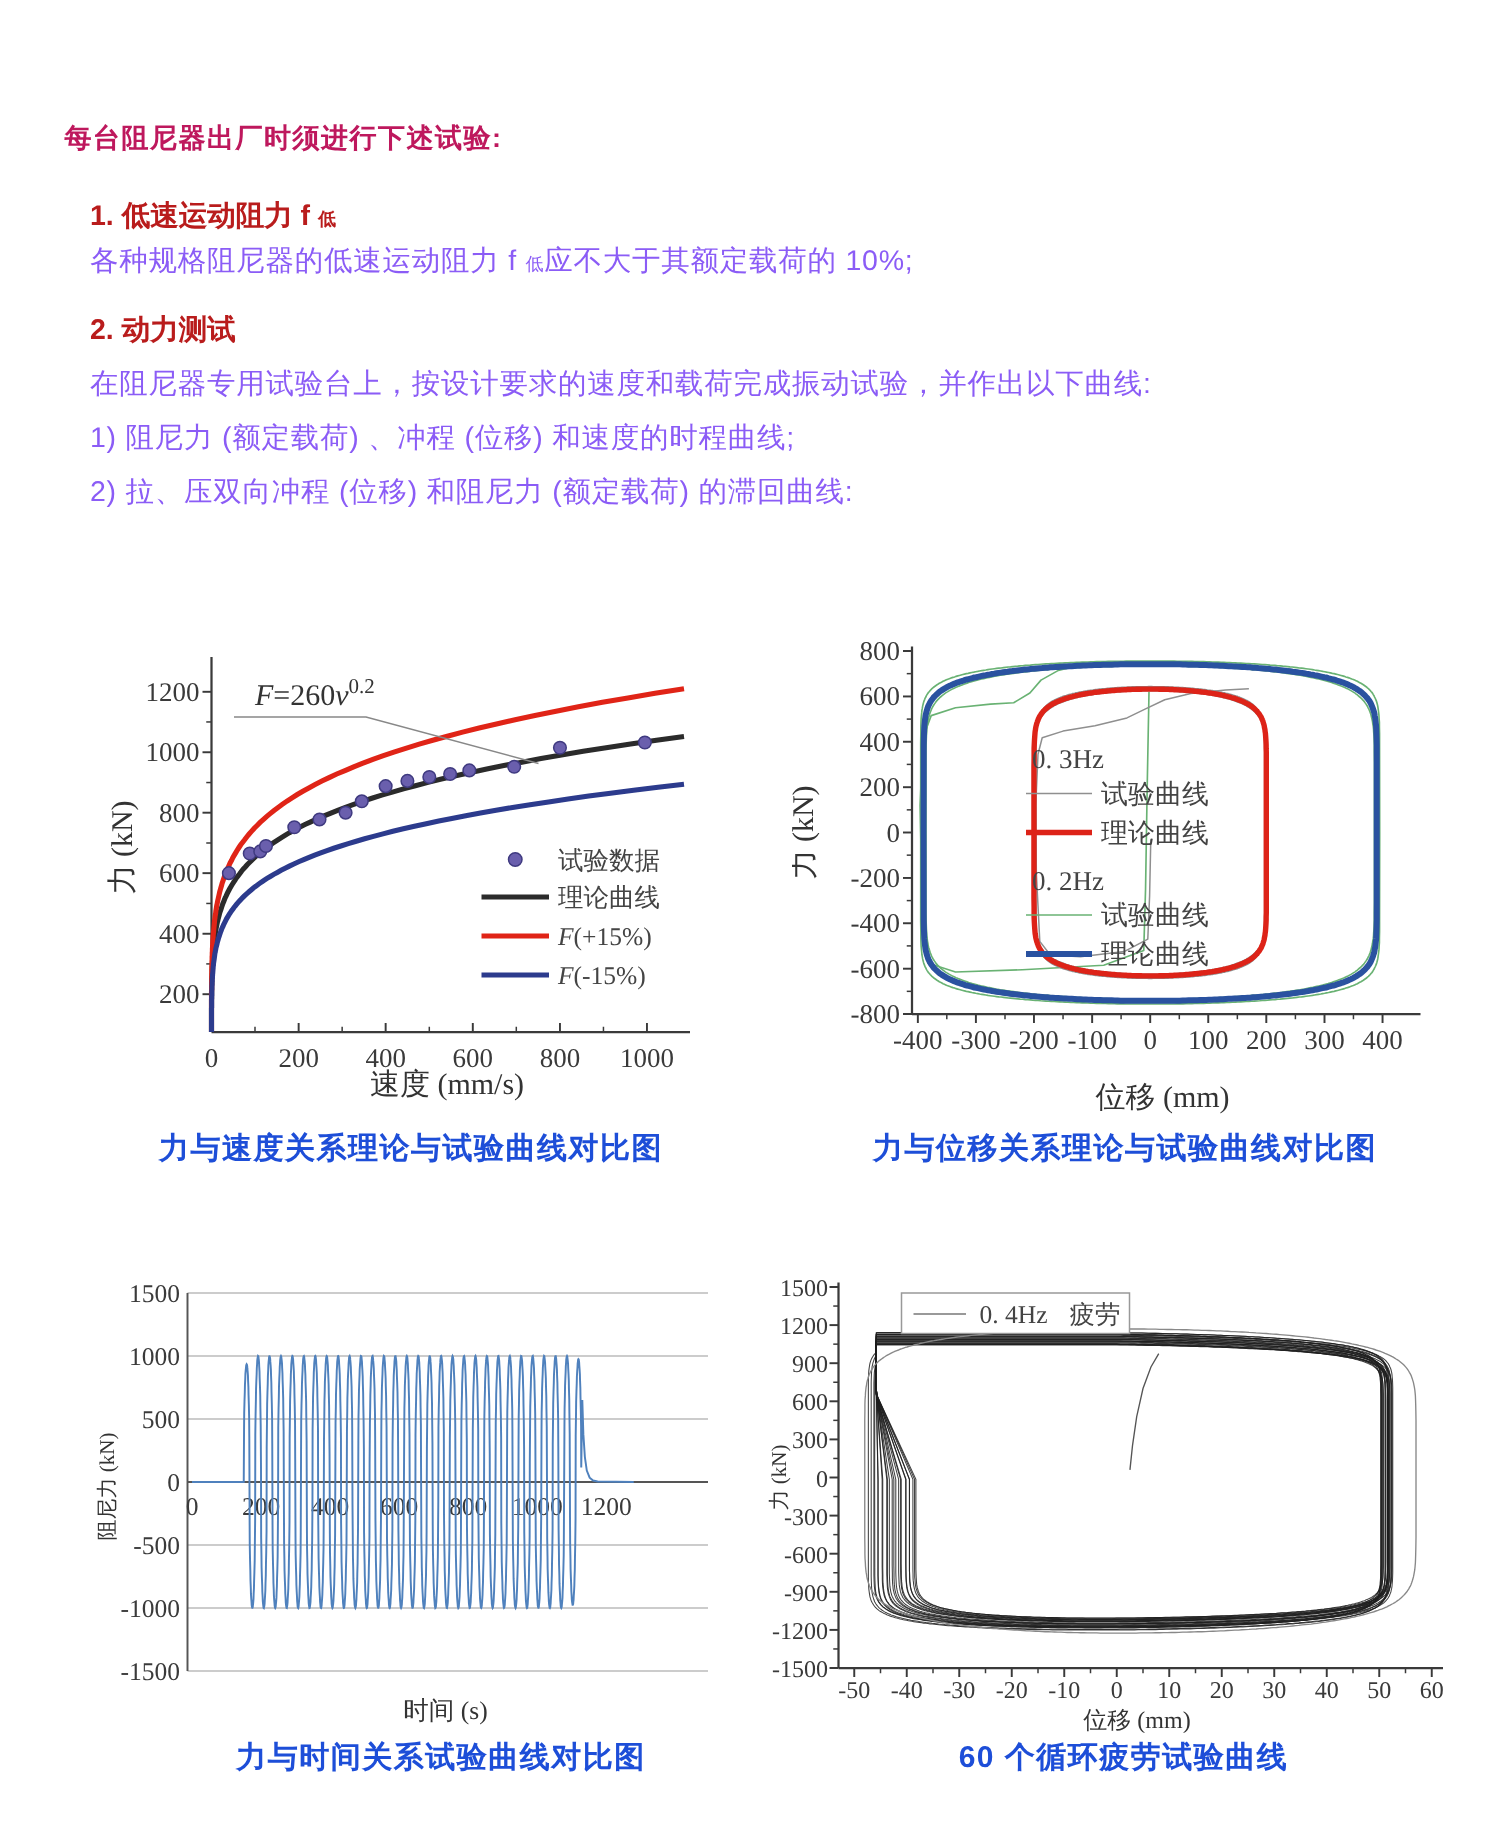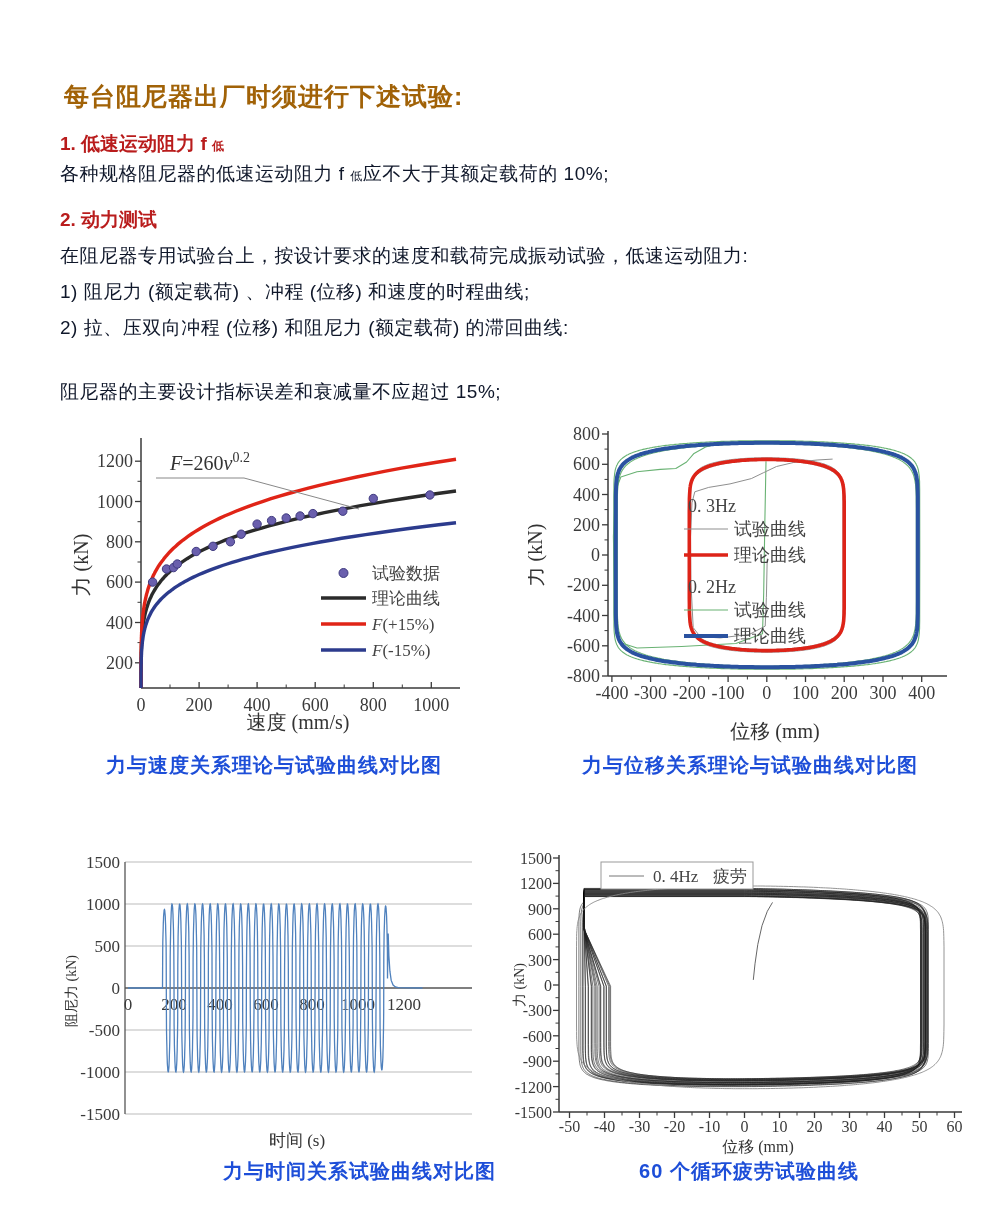--- a/index.html
+++ b/index.html
@@ -1,21 +1,21 @@
 <!DOCTYPE html>
 <html><head>
 <meta charset="utf-8">
 <style>
   html,body{margin:0;padding:0;background:#ffffff;}
   #page{position:relative;width:1006px;height:1226px;background:#ffffff;overflow:hidden;
         font-family:"Liberation Sans",sans-serif;color:#2a2a2a;}
   .abs{position:absolute;}
-  .title{left:64px;top:80px;font-size:25px;font-weight:bold;color:#a16207;letter-spacing:1px;}
+  .title{left:43px;top:80px;font-size:18px;font-weight:bold;color:#be185d;letter-spacing:1px;}
   .sec-head{font-size:19px;font-weight:bold;color:#b91c1c;}
-  .body-line{font-size:19px;color:#0f172a;letter-spacing:0.5px;white-space:nowrap;}
+  .body-line{font-size:19px;color:#8b5cf6;letter-spacing:0.5px;white-space:nowrap;}
   .sub{font-size:12px;font-weight:bold;}
   .sub-dark{font-size:12px;}
   .indented{padding-left:19px;}
   figure{margin:0;padding:0;}
   figcaption{font-size:20px;font-weight:bold;color:#1d4ed8;text-align:center;letter-spacing:1px;}
   svg text.tick{font-family:"Liberation Serif",serif;fill:#3a3a3a;}
   svg text.axlab{font-family:"Liberation Serif",serif;fill:#333333;}
   svg text.leg{font-family:"Liberation Serif",serif;fill:#444444;}
 </style>
 </head>
@@ -24,24 +24,23 @@
 <div id="page">
 
   <div class="abs title">每台阻尼器出厂时须进行下述试验:</div>
 
   <div class="abs sec-head" style="left:60px;top:131px;"><span>1. 低速运动阻力 f</span> <span class="sub">低</span></div>
 
   <div class="abs body-line" style="left:60px;top:161px;"><span>各种规格阻尼器的低速运动阻力 f</span> <span class="sub-dark">低</span><span>应不大于其额定载荷的 10%;</span></div>
 
   <div class="abs sec-head" style="left:60px;top:207px;">2. 动力测试</div>
 
-  <div class="abs body-line" style="left:60px;top:243px;">在阻尼器专用试验台上，按设计要求的速度和载荷完成振动试验，低速运动阻力:</div>
+  <div class="abs body-line" style="left:60px;top:243px;">在阻尼器专用试验台上，按设计要求的速度和载荷完成振动试验，并作出以下曲线:</div>
   <div class="abs body-line" style="left:60px;top:279px;text-align:right;">1) 阻尼力 (额定载荷) 、冲程 (位移) 和速度的时程曲线;</div>
   <div class="abs body-line" style="left:60px;top:315px;text-align:center;">2) 拉、压双向冲程 (位移) 和阻尼力 (额定载荷) 的滞回曲线:</div>
-  <div class="abs body-line" style="left:60px;top:379px;">阻尼器的主要设计指标误差和衰减量不应超过 15%;</div>
 
   <figure class="abs" style="left:58px;top:428px;">
     <svg id="svg-c1" width="432" height="312" viewBox="0 0 432 312">
         <line x1="83" y1="10" x2="83" y2="260" stroke="#3a3a3a" stroke-width="1.5"></line>
         <line x1="83" y1="260" x2="402" y2="260" stroke="#3a3a3a" stroke-width="1.5"></line>
         <line x1="83.0" y1="260" x2="83.0" y2="254" stroke="#3a3a3a" stroke-width="1.3"></line>
         <text x="83.0" y="283" text-anchor="middle" class="tick" font-size="18">0</text>
         <line x1="141.1" y1="260" x2="141.1" y2="254" stroke="#3a3a3a" stroke-width="1.3"></line>
         <text x="141.1" y="283" text-anchor="middle" class="tick" font-size="18">200</text>
         <line x1="199.1" y1="260" x2="199.1" y2="254" stroke="#3a3a3a" stroke-width="1.3"></line>
@@ -211,21 +210,21 @@
         <text x="158.0" y="169.0" text-anchor="middle" class="tick" font-size="17">400</text>
         <text x="204.1" y="169.0" text-anchor="middle" class="tick" font-size="17">600</text>
         <text x="250.1" y="169.0" text-anchor="middle" class="tick" font-size="17">800</text>
         <text x="296.1" y="169.0" text-anchor="middle" class="tick" font-size="17">1000</text>
         <text x="342.1" y="169.0" text-anchor="middle" class="tick" font-size="17">1200</text>
         <path d="M66.0 147.0L100.3 147.0L100.5 147.0L100.7 112.0L100.8 101.0L101.0 93.2L101.2 87.2L101.3 82.3L101.5 78.3L101.6 75.1L101.8 72.6L102.0 70.7L102.1 69.4L102.3 68.7L102.4 68.5L102.6 68.8L102.8 69.8L102.9 71.3L103.1 73.4L103.3 76.1L103.4 79.5L103.6 83.8L103.7 89.0L103.9 95.5L104.1 104.1L104.2 117.0L104.4 170.8L104.5 188.8L104.7 199.1L104.9 206.7L105.0 212.8L105.2 217.7L105.3 221.6L105.5 224.8L105.7 227.3L105.8 229.1L106.0 230.3L106.2 230.9L106.3 230.9L106.5 230.3L106.6 229.2L106.8 227.4L107.0 224.9L107.1 221.7L107.3 217.8L107.4 213.0L107.6 207.0L107.8 199.4L107.9 189.2L108.1 171.8L108.2 115.6L108.4 101.5L108.6 92.2L108.7 85.2L108.9 79.5L109.1 75.0L109.2 71.3L109.4 68.3L109.5 66.1L109.7 64.4L109.9 63.4L110.0 63.0L110.2 63.2L110.3 64.0L110.5 65.3L110.7 67.4L110.8 70.0L111.0 73.4L111.1 77.6L111.3 82.8L111.5 89.2L111.6 97.5L111.8 109.1L112.0 137.1L112.1 183.9L112.3 195.8L112.4 204.2L112.6 210.8L112.8 216.0L112.9 220.3L113.1 223.8L113.2 226.5L113.4 228.5L113.6 230.0L113.7 230.8L113.9 231.0L114.0 230.6L114.2 229.7L114.4 228.1L114.5 225.9L114.7 223.0L114.9 219.3L115.0 214.8L115.2 209.3L115.3 202.3L115.5 193.3L115.7 179.7L115.8 124.3L116.0 105.7L116.1 95.2L116.3 87.5L116.5 81.4L116.6 76.5L116.8 72.5L116.9 69.3L117.1 66.8L117.3 64.9L117.4 63.7L117.6 63.1L117.7 63.1L117.9 63.6L118.1 64.8L118.2 66.6L118.4 69.0L118.6 72.1L118.7 76.0L118.9 80.8L119.0 86.8L119.2 94.3L119.4 104.3L119.5 121.2L119.7 177.7L119.8 192.1L120.0 201.5L120.2 208.6L120.3 214.3L120.5 218.9L120.6 222.6L120.8 225.6L121.0 227.9L121.1 229.5L121.3 230.6L121.5 231.0L121.6 230.8L121.8 230.1L121.9 228.7L122.1 226.7L122.3 224.1L122.4 220.7L122.6 216.5L122.7 211.4L122.9 205.0L123.1 196.9L123.2 185.4L123.4 160.0L123.5 110.7L123.7 98.5L123.9 90.0L124.0 83.4L124.2 78.1L124.4 73.8L124.5 70.4L124.7 67.6L124.8 65.5L125.0 64.1L125.2 63.2L125.3 63.0L125.5 63.4L125.6 64.3L125.8 65.9L126.0 68.1L126.1 70.9L126.3 74.5L126.4 79.0L126.6 84.5L126.8 91.4L126.9 100.3L127.1 113.6L127.3 168.5L127.4 187.9L127.6 198.5L127.7 206.3L127.9 212.4L128.1 217.3L128.2 221.4L128.4 224.6L128.5 227.1L128.7 229.0L128.9 230.3L129.0 230.9L129.2 231.0L129.3 230.4L129.5 229.3L129.7 227.5L129.8 225.1L130.0 222.0L130.2 218.1L130.3 213.3L130.5 207.5L130.6 200.0L130.8 190.1L131.0 173.7L131.1 117.1L131.3 102.3L131.4 92.8L131.6 85.6L131.8 79.9L131.9 75.3L132.1 71.5L132.2 68.5L132.4 66.2L132.6 64.5L132.7 63.5L132.9 63.0L133.1 63.2L133.2 63.9L133.4 65.2L133.5 67.2L133.7 69.8L133.9 73.2L134.0 77.3L134.2 82.4L134.3 88.7L134.5 96.8L134.7 108.1L134.8 131.7L135.0 182.8L135.1 195.1L135.3 203.7L135.5 210.3L135.6 215.7L135.8 220.0L136.0 223.5L136.1 226.3L136.3 228.4L136.4 229.9L136.6 230.7L136.8 231.0L136.9 230.7L137.1 229.7L137.2 228.2L137.4 226.0L137.6 223.2L137.7 219.6L137.9 215.2L138.0 209.7L138.2 202.9L138.4 194.0L138.5 181.0L138.7 126.8L138.8 106.6L139.0 95.8L139.2 88.0L139.3 81.8L139.5 76.8L139.7 72.8L139.8 69.5L140.0 66.9L140.1 65.1L140.3 63.8L140.5 63.1L140.6 63.0L140.8 63.6L140.9 64.7L141.1 66.4L141.3 68.8L141.4 71.9L141.6 75.7L141.7 80.5L141.9 86.3L142.1 93.7L142.2 103.5L142.4 119.5L142.6 176.2L142.7 191.3L142.9 200.9L143.0 208.1L143.2 213.9L143.4 218.6L143.5 222.4L143.7 225.4L143.8 227.7L144.0 229.4L144.2 230.5L144.3 231.0L144.5 230.9L144.6 230.1L144.8 228.8L145.0 226.9L145.1 224.3L145.3 221.0L145.5 216.9L145.6 211.8L145.8 205.5L145.9 197.5L146.1 186.4L146.3 164.2L146.4 111.8L146.6 99.2L146.7 90.6L146.9 83.9L147.1 78.5L147.2 74.1L147.4 70.6L147.5 67.8L147.7 65.7L147.9 64.2L148.0 63.3L148.2 63.0L148.4 63.3L148.5 64.2L148.7 65.7L148.8 67.9L149.0 70.7L149.2 74.3L149.3 78.7L149.5 84.1L149.6 90.8L149.8 99.6L150.0 112.4L150.1 165.8L150.3 186.9L150.4 197.8L150.6 205.8L150.8 212.0L150.9 217.0L151.1 221.1L151.3 224.4L151.4 227.0L151.6 228.9L151.7 230.2L151.9 230.9L152.1 231.0L152.2 230.5L152.4 229.4L152.5 227.7L152.7 225.3L152.9 222.2L153.0 218.4L153.2 213.7L153.3 207.9L153.5 200.6L153.7 190.9L153.8 175.4L154.0 118.6L154.2 103.1L154.3 93.4L154.5 86.1L154.6 80.3L154.8 75.6L155.0 71.8L155.1 68.7L155.3 66.3L155.4 64.6L155.6 63.5L155.8 63.0L155.9 63.1L156.1 63.8L156.2 65.1L156.4 67.0L156.6 69.6L156.7 72.9L156.9 77.0L157.1 82.0L157.2 88.2L157.4 96.2L157.5 107.1L157.7 128.2L157.9 181.6L158.0 194.4L158.2 203.2L158.3 209.9L158.5 215.3L158.7 219.7L158.8 223.3L159.0 226.1L159.1 228.3L159.3 229.8L159.5 230.7L159.6 231.0L159.8 230.7L159.9 229.8L160.1 228.3L160.3 226.2L160.4 223.4L160.6 219.9L160.8 215.5L160.9 210.1L161.1 203.4L161.2 194.8L161.4 182.2L161.6 129.8L161.7 107.6L161.9 96.5L162.0 88.5L162.2 82.2L162.4 77.1L162.5 73.0L162.7 69.7L162.8 67.1L163.0 65.2L163.2 63.9L163.3 63.1L163.5 63.0L163.7 63.5L163.8 64.6L164.0 66.3L164.1 68.6L164.3 71.6L164.5 75.4L164.6 80.1L164.8 85.9L164.9 93.1L165.1 102.7L165.3 117.8L165.4 174.5L165.6 190.5L165.7 200.3L165.9 207.7L166.1 213.5L166.2 218.3L166.4 222.1L166.6 225.2L166.7 227.6L166.9 229.3L167.0 230.4L167.2 231.0L167.4 230.9L167.5 230.2L167.7 228.9L167.8 227.1L168.0 224.5L168.2 221.2L168.3 217.2L168.5 212.2L168.6 206.0L168.8 198.2L169.0 187.4L169.1 167.2L169.3 113.0L169.5 100.0L169.6 91.1L169.8 84.3L169.9 78.8L170.1 74.4L170.3 70.8L170.4 68.0L170.6 65.8L170.7 64.3L170.9 63.3L171.1 63.0L171.2 63.3L171.4 64.1L171.5 65.6L171.7 67.7L171.9 70.5L172.0 74.0L172.2 78.3L172.4 83.7L172.5 90.3L172.7 98.9L172.8 111.2L173.0 162.3L173.2 185.9L173.3 197.2L173.5 205.3L173.6 211.6L173.8 216.7L174.0 220.8L174.1 224.2L174.3 226.8L174.4 228.8L174.6 230.1L174.8 230.8L174.9 231.0L175.1 230.5L175.3 229.5L175.4 227.8L175.6 225.5L175.7 222.5L175.9 218.7L176.1 214.1L176.2 208.4L176.4 201.2L176.5 191.7L176.7 176.9L176.9 120.3L177.0 103.9L177.2 94.0L177.3 86.5L177.5 80.7L177.7 75.9L177.8 72.0L178.0 68.9L178.2 66.5L178.3 64.7L178.5 63.6L178.6 63.0L178.8 63.1L179.0 63.7L179.1 65.0L179.3 66.9L179.4 69.4L179.6 72.6L179.8 76.7L179.9 81.6L180.1 87.7L180.2 95.5L180.4 106.1L180.6 125.5L180.7 180.4L180.9 193.7L181.1 202.6L181.2 209.5L181.4 215.0L181.5 219.5L181.7 223.1L181.9 225.9L182.0 228.1L182.2 229.7L182.3 230.6L182.5 231.0L182.7 230.8L182.8 229.9L183.0 228.5L183.1 226.4L183.3 223.6L183.5 220.2L183.6 215.9L183.8 210.6L183.9 204.0L184.1 195.5L184.3 183.3L184.4 134.0L184.6 108.6L184.8 97.1L184.9 89.0L185.1 82.6L185.2 77.5L185.4 73.3L185.6 69.9L185.7 67.3L185.9 65.3L186.0 63.9L186.2 63.2L186.4 63.0L186.5 63.4L186.7 64.5L186.8 66.1L187.0 68.4L187.2 71.4L187.3 75.1L187.5 79.7L187.7 85.4L187.8 92.5L188.0 101.9L188.1 116.3L188.3 172.8L188.5 189.7L188.6 199.7L188.8 207.2L188.9 213.2L189.1 218.0L189.3 221.9L189.4 225.0L189.6 227.4L189.7 229.2L189.9 230.4L190.1 230.9L190.2 230.9L190.4 230.3L190.6 229.1L190.7 227.2L190.9 224.7L191.0 221.5L191.2 217.5L191.4 212.6L191.5 206.5L191.7 198.8L191.8 188.3L192.0 169.7L192.2 114.3L192.3 100.7L192.5 91.7L192.6 84.7L192.8 79.2L193.0 74.7L193.1 71.0L193.3 68.1L193.5 65.9L193.6 64.3L193.8 63.4L193.9 63.0L194.1 63.2L194.3 64.0L194.4 65.5L194.6 67.5L194.7 70.2L194.9 73.7L195.1 78.0L195.2 83.2L195.4 89.8L195.5 98.2L195.7 110.1L195.9 156.9L196.0 184.9L196.2 196.5L196.4 204.8L196.5 211.2L196.7 216.4L196.8 220.6L197.0 224.0L197.2 226.6L197.3 228.7L197.5 230.0L197.6 230.8L197.8 231.0L198.0 230.6L198.1 229.6L198.3 227.9L198.4 225.7L198.6 222.7L198.8 219.0L198.9 214.5L199.1 208.8L199.3 201.8L199.4 192.5L199.6 178.4L199.7 122.2L199.9 104.8L200.1 94.6L200.2 87.0L200.4 81.0L200.5 76.2L200.7 72.3L200.9 69.1L201.0 66.6L201.2 64.8L201.3 63.7L201.5 63.1L201.7 63.1L201.8 63.7L202.0 64.9L202.2 66.7L202.3 69.2L202.5 72.4L202.6 76.3L202.8 81.2L203.0 87.3L203.1 94.9L203.3 105.2L203.4 123.2L203.6 179.0L203.8 192.9L203.9 202.1L204.1 209.0L204.2 214.6L204.4 219.2L204.6 222.8L204.7 225.8L204.9 228.0L205.0 229.6L205.2 230.6L205.4 231.0L205.5 230.8L205.7 230.0L205.9 228.6L206.0 226.6L206.2 223.9L206.3 220.4L206.5 216.2L206.7 211.0L206.8 204.5L207.0 196.2L207.1 184.4L207.3 147.0L207.5 109.6L207.6 97.8L207.8 89.5L207.9 83.0L208.1 77.8L208.3 73.6L208.4 70.1L208.6 67.4L208.8 65.4L208.9 64.0L209.1 63.2L209.2 63.0L209.4 63.4L209.6 64.4L209.7 66.0L209.9 68.2L210.0 71.2L210.2 74.8L210.4 79.4L210.5 85.0L210.7 91.9L210.8 101.1L211.0 115.0L211.2 170.8L211.3 188.8L211.5 199.1L211.7 206.7L211.8 212.8L212.0 217.7L212.1 221.6L212.3 224.8L212.5 227.3L212.6 229.1L212.8 230.3L212.9 230.9L213.1 230.9L213.3 230.3L213.4 229.2L213.6 227.4L213.7 224.9L213.9 221.7L214.1 217.8L214.2 213.0L214.4 207.0L214.6 199.4L214.7 189.2L214.9 171.8L215.0 115.6L215.2 101.5L215.4 92.2L215.5 85.2L215.7 79.5L215.8 75.0L216.0 71.3L216.2 68.3L216.3 66.1L216.5 64.4L216.6 63.4L216.8 63.0L217.0 63.2L217.1 64.0L217.3 65.3L217.5 67.4L217.6 70.0L217.8 73.4L217.9 77.6L218.1 82.8L218.3 89.2L218.4 97.5L218.6 109.1L218.7 137.1L218.9 183.9L219.1 195.8L219.2 204.2L219.4 210.8L219.5 216.0L219.7 220.3L219.9 223.8L220.0 226.5L220.2 228.5L220.4 230.0L220.5 230.8L220.7 231.0L220.8 230.6L221.0 229.7L221.2 228.1L221.3 225.9L221.5 223.0L221.6 219.3L221.8 214.8L222.0 209.3L222.1 202.3L222.3 193.3L222.4 179.7L222.6 124.3L222.8 105.7L222.9 95.2L223.1 87.5L223.3 81.4L223.4 76.5L223.6 72.5L223.7 69.3L223.9 66.8L224.1 64.9L224.2 63.7L224.4 63.1L224.5 63.1L224.7 63.6L224.9 64.8L225.0 66.6L225.2 69.0L225.3 72.1L225.5 76.0L225.7 80.8L225.8 86.8L226.0 94.3L226.1 104.3L226.3 121.2L226.5 177.7L226.6 192.1L226.8 201.5L227.0 208.6L227.1 214.3L227.3 218.9L227.4 222.6L227.6 225.6L227.8 227.9L227.9 229.5L228.1 230.6L228.2 231.0L228.4 230.8L228.6 230.1L228.7 228.7L228.9 226.7L229.0 224.1L229.2 220.7L229.4 216.5L229.5 211.4L229.7 205.0L229.9 196.9L230.0 185.4L230.2 160.0L230.3 110.7L230.5 98.5L230.7 90.0L230.8 83.4L231.0 78.1L231.1 73.8L231.3 70.4L231.5 67.6L231.6 65.5L231.8 64.1L231.9 63.2L232.1 63.0L232.3 63.4L232.4 64.3L232.6 65.9L232.8 68.1L232.9 70.9L233.1 74.5L233.2 79.0L233.4 84.5L233.6 91.4L233.7 100.3L233.9 113.6L234.0 168.5L234.2 187.9L234.4 198.5L234.5 206.3L234.7 212.4L234.8 217.3L235.0 221.4L235.2 224.6L235.3 227.1L235.5 229.0L235.7 230.3L235.8 230.9L236.0 231.0L236.1 230.4L236.3 229.3L236.5 227.5L236.6 225.1L236.8 222.0L236.9 218.1L237.1 213.3L237.3 207.5L237.4 200.0L237.6 190.1L237.7 173.7L237.9 117.1L238.1 102.3L238.2 92.8L238.4 85.6L238.6 79.9L238.7 75.3L238.9 71.5L239.0 68.5L239.2 66.2L239.4 64.5L239.5 63.5L239.7 63.0L239.8 63.2L240.0 63.9L240.2 65.2L240.3 67.2L240.5 69.8L240.6 73.2L240.8 77.3L241.0 82.4L241.1 88.7L241.3 96.8L241.5 108.1L241.6 131.7L241.8 182.8L241.9 195.1L242.1 203.7L242.3 210.3L242.4 215.7L242.6 220.0L242.7 223.5L242.9 226.3L243.1 228.4L243.2 229.9L243.4 230.7L243.5 231.0L243.7 230.7L243.9 229.7L244.0 228.2L244.2 226.0L244.4 223.2L244.5 219.6L244.7 215.2L244.8 209.7L245.0 202.9L245.2 194.0L245.3 181.0L245.5 126.8L245.6 106.6L245.8 95.8L246.0 88.0L246.1 81.8L246.3 76.8L246.4 72.8L246.6 69.5L246.8 66.9L246.9 65.1L247.1 63.8L247.3 63.1L247.4 63.0L247.6 63.6L247.7 64.7L247.9 66.4L248.1 68.8L248.2 71.9L248.4 75.7L248.5 80.5L248.7 86.3L248.9 93.7L249.0 103.5L249.2 119.5L249.3 176.2L249.5 191.3L249.7 200.9L249.8 208.1L250.0 213.9L250.1 218.6L250.3 222.4L250.5 225.4L250.6 227.7L250.8 229.4L251.0 230.5L251.1 231.0L251.3 230.9L251.4 230.1L251.6 228.8L251.8 226.9L251.9 224.3L252.1 221.0L252.2 216.9L252.4 211.8L252.6 205.5L252.7 197.5L252.9 186.4L253.0 164.2L253.2 111.8L253.4 99.2L253.5 90.6L253.7 83.9L253.9 78.5L254.0 74.1L254.2 70.6L254.3 67.8L254.5 65.7L254.7 64.2L254.8 63.3L255.0 63.0L255.1 63.3L255.3 64.2L255.5 65.7L255.6 67.9L255.8 70.7L255.9 74.3L256.1 78.7L256.3 84.1L256.4 90.8L256.6 99.6L256.8 112.4L256.9 165.8L257.1 186.9L257.2 197.8L257.4 205.8L257.6 212.0L257.7 217.0L257.9 221.1L258.0 224.4L258.2 227.0L258.4 228.9L258.5 230.2L258.7 230.9L258.8 231.0L259.0 230.5L259.2 229.4L259.3 227.7L259.5 225.3L259.7 222.2L259.8 218.4L260.0 213.7L260.1 207.9L260.3 200.6L260.5 190.9L260.6 175.4L260.8 118.6L260.9 103.1L261.1 93.4L261.3 86.1L261.4 80.3L261.6 75.6L261.7 71.8L261.9 68.7L262.1 66.3L262.2 64.6L262.4 63.5L262.6 63.0L262.7 63.1L262.9 63.8L263.0 65.1L263.2 67.0L263.4 69.6L263.5 72.9L263.7 77.0L263.8 82.0L264.0 88.2L264.2 96.2L264.3 107.1L264.5 128.2L264.6 181.6L264.8 194.4L265.0 203.2L265.1 209.9L265.3 215.3L265.5 219.7L265.6 223.3L265.8 226.1L265.9 228.3L266.1 229.8L266.3 230.7L266.4 231.0L266.6 230.7L266.7 229.8L266.9 228.3L267.1 226.2L267.2 223.4L267.4 219.9L267.5 215.5L267.7 210.1L267.9 203.4L268.0 194.8L268.2 182.2L268.4 129.8L268.5 107.6L268.7 96.5L268.8 88.5L269.0 82.2L269.2 77.1L269.3 73.0L269.5 69.7L269.6 67.1L269.8 65.2L270.0 63.9L270.1 63.1L270.3 63.0L270.4 63.5L270.6 64.6L270.8 66.3L270.9 68.6L271.1 71.6L271.2 75.4L271.4 80.1L271.6 85.9L271.7 93.1L271.9 102.7L272.1 117.8L272.2 174.5L272.4 190.5L272.5 200.3L272.7 207.7L272.9 213.5L273.0 218.3L273.2 222.1L273.3 225.2L273.5 227.6L273.7 229.3L273.8 230.4L274.0 231.0L274.1 230.9L274.3 230.2L274.5 228.9L274.6 227.1L274.8 224.5L275.0 221.2L275.1 217.2L275.3 212.2L275.4 206.0L275.6 198.2L275.8 187.4L275.9 167.2L276.1 113.0L276.2 100.0L276.4 91.1L276.6 84.3L276.7 78.8L276.9 74.4L277.0 70.8L277.2 68.0L277.4 65.8L277.5 64.3L277.7 63.3L277.9 63.0L278.0 63.3L278.2 64.1L278.3 65.6L278.5 67.7L278.7 70.5L278.8 74.0L279.0 78.3L279.1 83.7L279.3 90.3L279.5 98.9L279.6 111.2L279.8 162.3L279.9 185.9L280.1 197.2L280.3 205.3L280.4 211.6L280.6 216.7L280.8 220.8L280.9 224.2L281.1 226.8L281.2 228.8L281.4 230.1L281.6 230.8L281.7 231.0L281.9 230.5L282.0 229.5L282.2 227.8L282.4 225.5L282.5 222.5L282.7 218.7L282.8 214.1L283.0 208.4L283.2 201.2L283.3 191.7L283.5 176.9L283.7 120.3L283.8 103.9L284.0 94.0L284.1 86.5L284.3 80.7L284.5 75.9L284.6 72.0L284.8 68.9L284.9 66.5L285.1 64.7L285.3 63.6L285.4 63.0L285.6 63.1L285.7 63.7L285.9 65.0L286.1 66.9L286.2 69.4L286.4 72.6L286.6 76.7L286.7 81.6L286.9 87.7L287.0 95.5L287.2 106.1L287.4 125.5L287.5 180.4L287.7 193.7L287.8 202.6L288.0 209.5L288.2 215.0L288.3 219.5L288.5 223.1L288.6 225.9L288.8 228.1L289.0 229.7L289.1 230.6L289.3 231.0L289.5 230.8L289.6 229.9L289.8 228.5L289.9 226.4L290.1 223.6L290.3 220.2L290.4 215.9L290.6 210.6L290.7 204.0L290.9 195.5L291.1 183.3L291.2 134.0L291.4 108.6L291.5 97.1L291.7 89.0L291.9 82.6L292.0 77.5L292.2 73.3L292.3 69.9L292.5 67.3L292.7 65.3L292.8 63.9L293.0 63.2L293.2 63.0L293.3 63.4L293.5 64.5L293.6 66.1L293.8 68.4L294.0 71.4L294.1 75.1L294.3 79.7L294.4 85.4L294.6 92.5L294.8 101.9L294.9 116.3L295.1 172.8L295.2 189.7L295.4 199.7L295.6 207.2L295.7 213.2L295.9 218.0L296.1 221.9L296.2 225.0L296.4 227.4L296.5 229.2L296.7 230.4L296.9 230.9L297.0 230.9L297.2 230.3L297.3 229.1L297.5 227.2L297.7 224.7L297.8 221.5L298.0 217.5L298.1 212.6L298.3 206.5L298.5 198.8L298.6 188.3L298.8 169.7L299.0 114.3L299.1 100.7L299.3 91.7L299.4 84.7L299.6 79.2L299.8 74.7L299.9 71.0L300.1 68.1L300.2 65.9L300.4 64.3L300.6 63.4L300.7 63.0L300.9 63.2L301.0 64.0L301.2 65.5L301.4 67.5L301.5 70.2L301.7 73.7L301.9 78.0L302.0 83.2L302.2 89.8L302.3 98.2L302.5 110.1L302.7 156.9L302.8 184.9L303.0 196.5L303.1 204.8L303.3 211.2L303.5 216.4L303.6 220.6L303.8 224.0L303.9 226.6L304.1 228.7L304.3 230.0L304.4 230.8L304.6 231.0L304.8 230.6L304.9 229.6L305.1 227.9L305.2 225.7L305.4 222.7L305.6 219.0L305.7 214.5L305.9 208.8L306.0 201.8L306.2 192.5L306.4 178.4L306.5 122.2L306.7 104.8L306.8 94.6L307.0 87.0L307.2 81.0L307.3 76.2L307.5 72.3L307.7 69.1L307.8 66.6L308.0 64.8L308.1 63.7L308.3 63.1L308.5 63.1L308.6 63.7L308.8 64.9L308.9 66.7L309.1 69.2L309.3 72.4L309.4 76.3L309.6 81.2L309.7 87.3L309.9 94.9L310.1 105.2L310.2 123.2L310.4 179.0L310.6 192.9L310.7 202.1L310.9 209.0L311.0 214.6L311.2 219.2L311.4 222.8L311.5 225.8L311.7 228.0L311.8 229.6L312.0 230.6L312.2 231.0L312.3 230.8L312.5 230.0L312.6 228.6L312.8 226.6L313.0 223.9L313.1 220.4L313.3 216.2L313.4 211.0L313.6 204.5L313.8 196.2L313.9 184.4L314.1 147.0L314.3 109.6L314.4 97.8L314.6 89.5L314.7 83.0L314.9 77.8L315.1 73.6L315.2 70.1L315.4 67.4L315.5 65.4L315.7 64.0L315.9 63.2L316.0 63.0L316.2 63.4L316.3 64.4L316.5 66.0L316.7 68.2L316.8 71.2L317.0 74.8L317.2 79.4L317.3 85.0L317.5 91.9L317.6 101.1L317.8 115.0L318.0 170.2L318.1 187.7L318.3 197.8L318.4 205.2L318.6 211.1L318.8 215.9L318.9 219.8L319.1 222.9L319.2 225.3L319.4 227.1L319.6 228.2L319.7 228.8L319.9 228.8L320.1 228.3L320.2 227.1L320.4 225.4L320.5 223.0L320.7 219.9L320.9 216.0L321.0 211.3L321.2 205.5L321.3 198.1L321.5 188.2L321.7 171.2L321.8 116.4L322.0 102.6L322.1 93.6L322.3 86.7L322.5 81.2L322.6 76.8L322.8 73.2L323.0 70.3L323.1 68.1L323.3 66.5L323.4 65.5L323.6 65.1L323.8 65.3L323.9 66.0L324.1 67.4L324.2 69.3L324.4 72.0L324.6 75.3L324.7 79.4L324.9 84.4L325.0 90.7L325.2 98.7L325.4 110.0L325.5 137.4L326.2 92.4L326.9 115.1L327.9 130.2L329.2 139.4L331.1 144.1L333.4 146.0L336.4 146.7L360.5 147.0" fill="none" stroke="#4f81bd" stroke-width="1.3"></path>
         <text x="235" y="305" text-anchor="middle" class="axlab" font-size="17">时间 (s)</text>
         <text x="14" y="150" text-anchor="middle" class="axlab" font-size="14" transform="rotate(-90 14 150)">阻尼力 (kN)</text>
       </svg>
   </figure>
-  <figcaption class="abs" style="left:56px;top:1158px;width:440px;text-align:right;">力与时间关系试验曲线对比图</figcaption>
+  <figcaption class="abs" style="left:74px;top:1158px;width:440px;">力与时间关系试验曲线对比图</figcaption>
 
   <figure class="abs" style="left:508px;top:840px;">
     <svg id="svg-c4" width="482" height="320" viewBox="0 0 482 320">
         <line x1="51" y1="15" x2="51" y2="272" stroke="#3a3a3a" stroke-width="1.5"></line>
         <line x1="51" y1="272" x2="454" y2="272" stroke="#3a3a3a" stroke-width="1.5"></line>
         <line x1="61.5" y1="272" x2="61.5" y2="278" stroke="#3a3a3a" stroke-width="1.3"></line>
         <text x="61.5" y="292" text-anchor="middle" class="tick" font-size="16">-50</text>
         <line x1="96.5" y1="272" x2="96.5" y2="278" stroke="#3a3a3a" stroke-width="1.3"></line>
         <text x="96.5" y="292" text-anchor="middle" class="tick" font-size="16">-40</text>
         <line x1="131.5" y1="272" x2="131.5" y2="278" stroke="#3a3a3a" stroke-width="1.3"></line>

